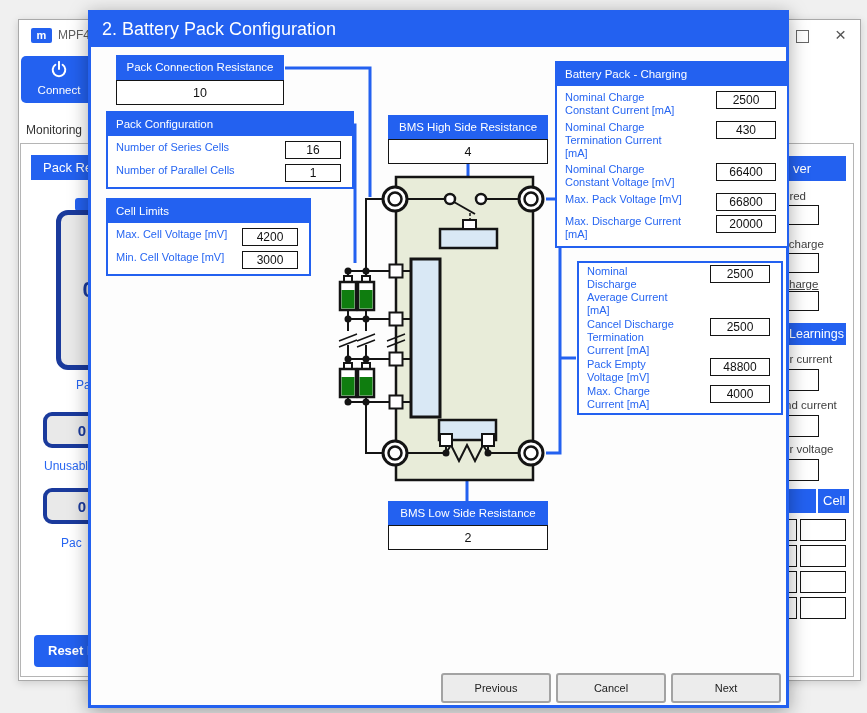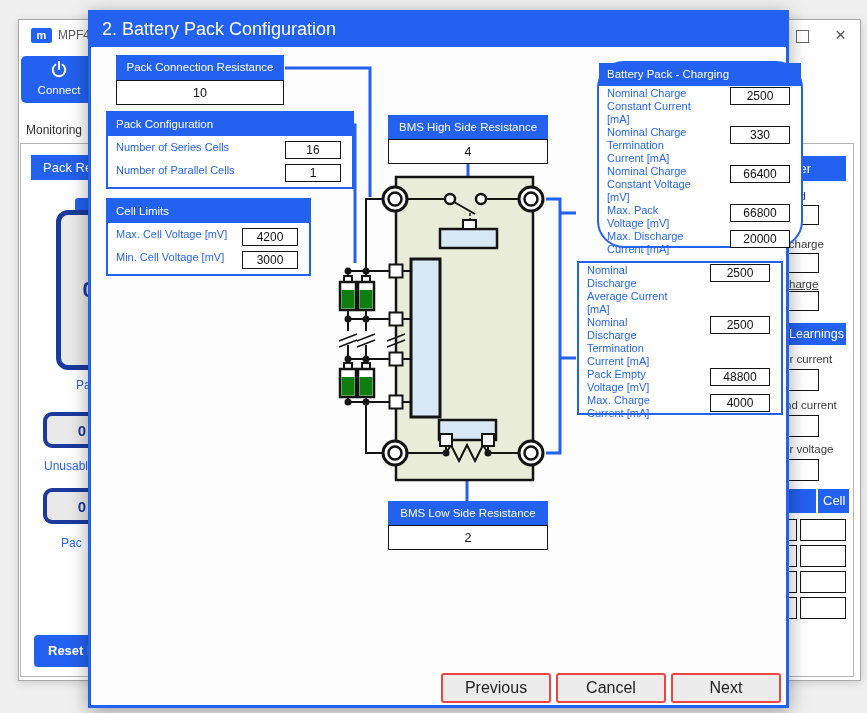--- a/index.html
+++ b/index.html
@@ -57,21 +57,21 @@
   .panel { position:absolute; border:2px solid #2361f0; background:#fff; z-index:2; display:flex; flex-direction:column; }
   .panel-head { background:#2361f0; color:#fff; font-size:11.5px; height:23px; line-height:23px; padding-left:8px; flex:0 0 auto; }
   .panel-rows { flex:1; display:flex; flex-direction:column; justify-content:space-evenly; padding:1px 0; }
   .prow { display:flex; align-items:flex-start; justify-content:space-between; padding:0 11px 0 8px; }
   .prow .plabel { color:#2766f2; font-size:11px; line-height:1.18; width:122px; }
   .prow .pinput { background:#fff; border:1.5px solid #141414; height:18px; font-size:12px; color:#111;
     display:flex; align-items:center; justify-content:center; flex:0 0 auto; }
   .w56 { width:56px; } .w60 { width:60px;margin-left:33px; }
 
   .dlg-btn { position:absolute; top:660px; width:110px; height:30px; background:#ececec;
-    border:2px solid #ef4444; border-radius:3px; font-size:16px; color:#222; font-family:inherit; z-index:2; }
+    border:2px solid #a3a3a3; border-radius:3px; font-size:11px; color:#222; font-family:inherit; z-index:2; }
 </style>
 </head>
 <body>
 
 <div id="stage">
 
   <div id="main-window">
     <div class="mw-logo">m</div>
     <div class="mw-title">MPF4279</div>
     <div class="mw-max"></div>
@@ -290,30 +290,30 @@
     <div class="hdrbox" style="left:297px; top:102px; width:160px;">
       <div class="hb-head" style="height:24px; line-height:24px;">BMS High Side Resistance [mΩ]</div>
       <div class="hb-val">4</div>
     </div>
 
     <div class="hdrbox" style="left:297px; top:488px; width:160px;">
       <div class="hb-head" style="height:24px; line-height:24px;">BMS Low Side Resistance [mΩ]</div>
       <div class="hb-val">2</div>
     </div>
 
-    <div class="panel" style="left:506px; top:48px; width:206px; height:187px;border-radius:27px;">
+    <div class="panel" style="left:464px; top:48px; width:234px; height:187px;">
       <div class="panel-head">Battery Pack - Charging</div>
       <div class="panel-rows">
         <div class="prow">
           <div class="plabel">Nominal Charge Constant Current [mA]</div>
           <div class="pinput w60">2500</div>
         </div>
         <div class="prow">
           <div class="plabel">Nominal Charge Termination Current [mA]</div>
-          <div class="pinput w60">330</div>
+          <div class="pinput w60">430</div>
         </div>
         <div class="prow">
           <div class="plabel">Nominal Charge Constant Voltage [mV]</div>
           <div class="pinput w60">66400</div>
         </div>
         <div class="prow">
           <div class="plabel">Max. Pack Voltage [mV]</div>
           <div class="pinput w60">66800</div>
         </div>
         <div class="prow">
@@ -323,21 +323,21 @@
       </div>
     </div>
 
     <div class="panel" style="left:486px; top:248px; width:206px; height:154px;">
       <div class="panel-rows">
         <div class="prow">
           <div class="plabel">Nominal Discharge Average Current [mA]</div>
           <div class="pinput w60">2500</div>
         </div>
         <div class="prow">
-          <div class="plabel">Nominal Discharge Termination Current [mA]</div>
+          <div class="plabel">Cancel Discharge Termination Current [mA]</div>
           <div class="pinput w60">2500</div>
         </div>
         <div class="prow">
           <div class="plabel">Pack Empty Voltage [mV]</div>
           <div class="pinput w60">48800</div>
         </div>
         <div class="prow">
           <div class="plabel">Max. Charge Current [mA]</div>
           <div class="pinput w60">4000</div>
         </div>

